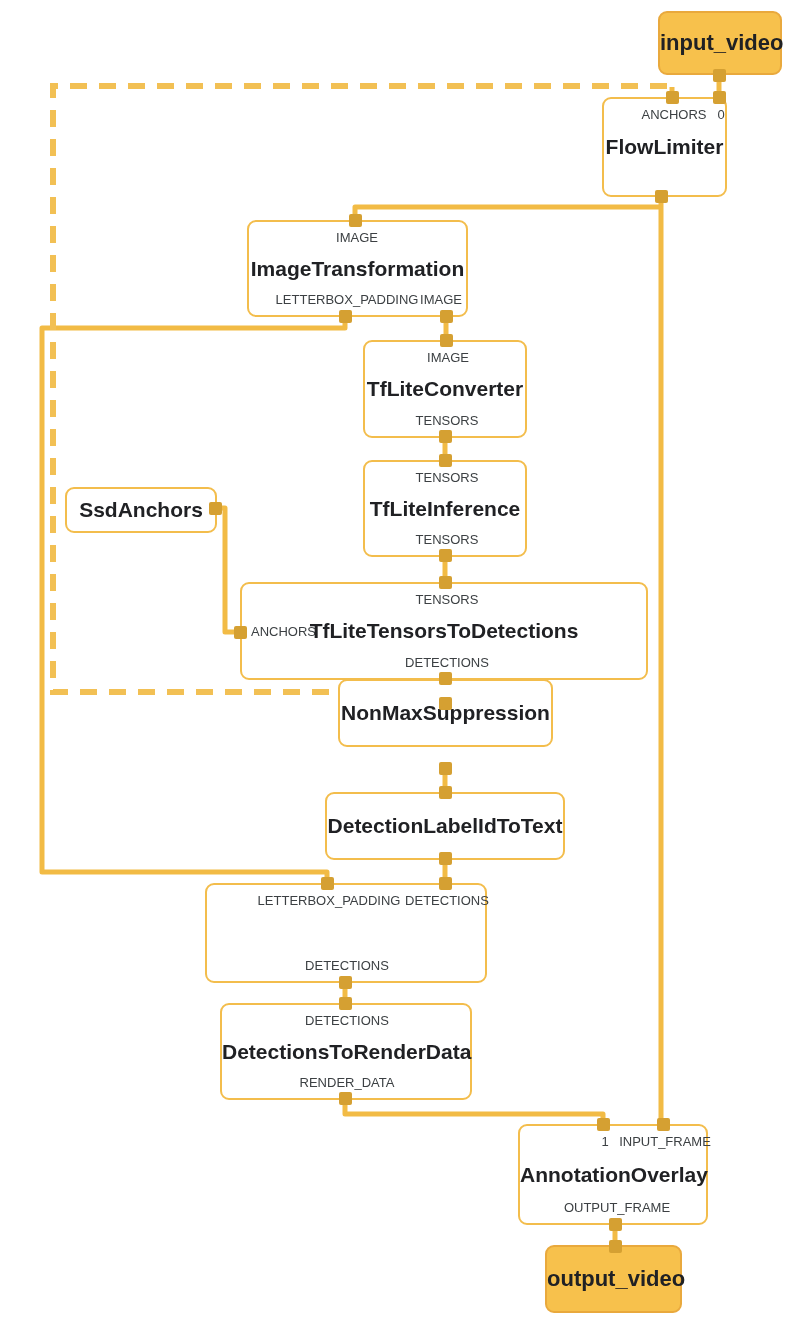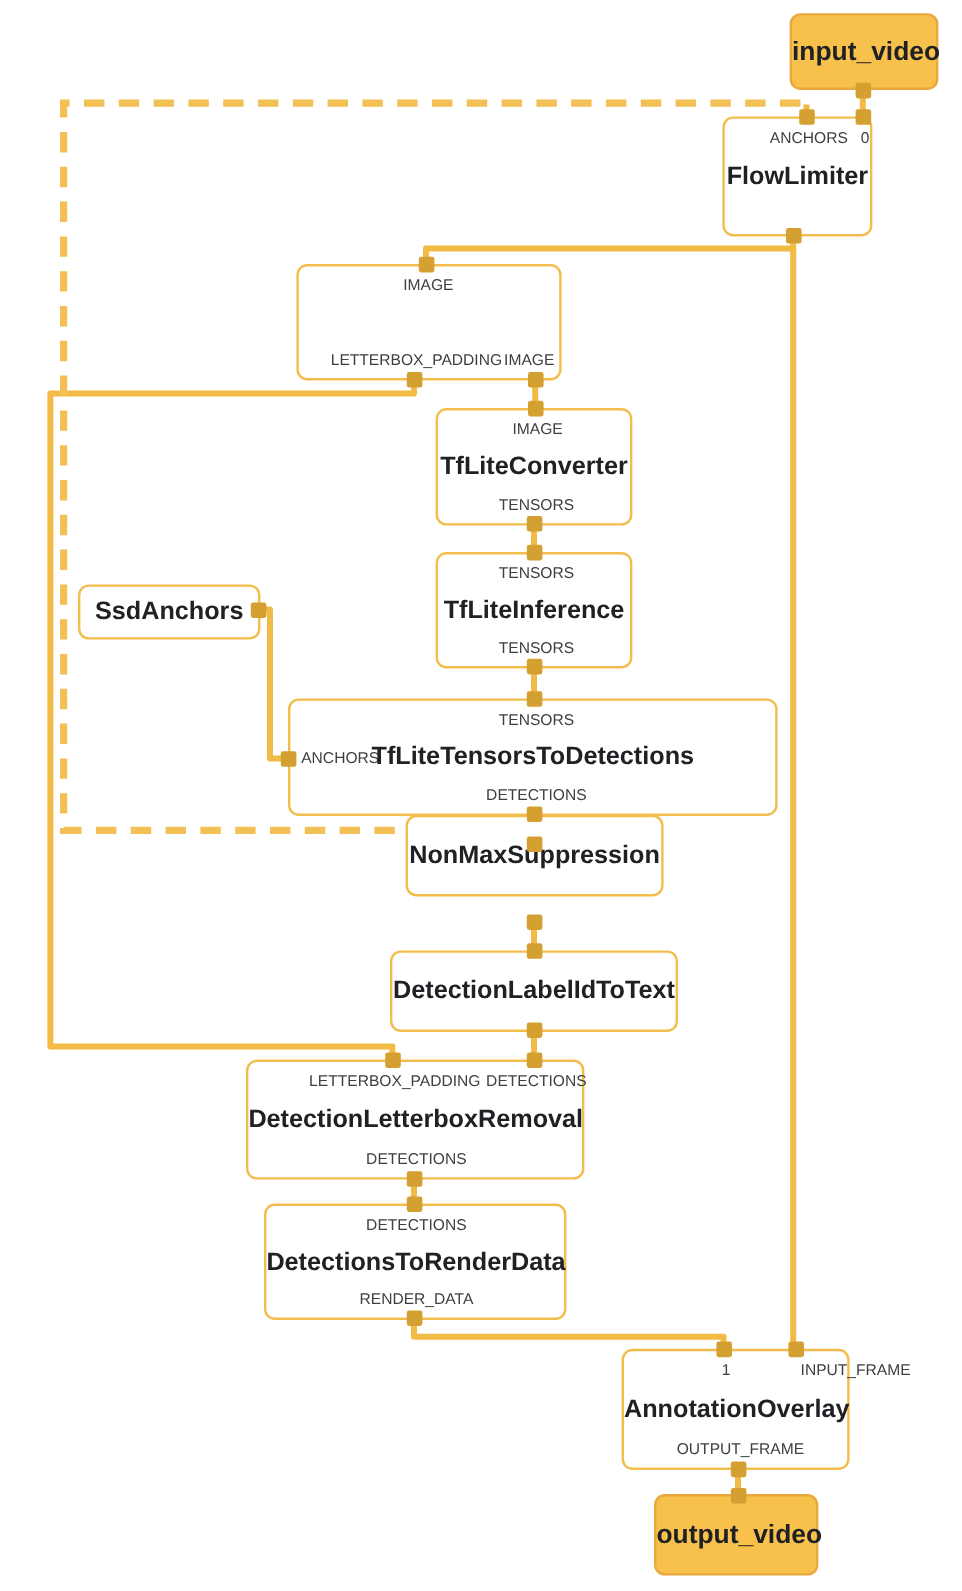--- a/index.html
+++ b/index.html
@@ -127,20 +127,21 @@
   </div>
 
   <div class="node" style="left:602px;top:97px;width:125px;height:100px;">
     <span class="plabel top" style="left:70px;">ANCHORS</span>
     <span class="plabel top" style="left:117px;">0</span>
     <div class="ntitle">FlowLimiter</div>
   </div>
 
   <div class="node" style="left:247px;top:220px;width:221px;height:97px;">
     <span class="plabel top" style="left:108px;">IMAGE</span>
+    <div class="ntitle">ImageTransformation</div>
     <span class="plabel bottom" style="left:98px;">LETTERBOX_PADDING</span>
     <span class="plabel bottom" style="left:192px;">IMAGE</span>
   </div>
 
   <div class="node" style="left:363px;top:340px;width:164px;height:98px;">
     <span class="plabel top" style="left:83px;">IMAGE</span>
     <div class="ntitle">TfLiteConverter</div>
     <span class="plabel bottom" style="left:82px;">TENSORS</span>
   </div>
 
@@ -165,33 +166,32 @@
     <div class="ntitle">NonMaxSuppression</div>
   </div>
 
   <div class="node" style="left:325px;top:792px;width:240px;height:68px;padding-left:15px;">
     <div class="ntitle">DetectionLabelIdToText</div>
   </div>
 
   <div class="node" style="left:205px;top:883px;width:282px;height:100px;">
     <span class="plabel top" style="left:122px;">LETTERBOX_PADDING</span>
     <span class="plabel top" style="left:240px;">DETECTIONS</span>
-    <div class="ntitle">DetectionLetterboxRemoval</div>
     <span class="plabel bottom" style="left:140px;">DETECTIONS</span>
   </div>
 
   <div class="node" style="left:220px;top:1003px;width:252px;height:97px;">
     <span class="plabel top" style="left:125px;">DETECTIONS</span>
     <div class="ntitle">DetectionsToRenderData</div>
     <span class="plabel bottom" style="left:125px;">RENDER_DATA</span>
   </div>
 
   <div class="node" style="left:518px;top:1124px;width:190px;height:101px;">
     <span class="plabel top" style="left:85px;">1</span>
-    <span class="plabel top" style="left:145px;margin-left:48px;">INPUT_FRAME</span>
+    <span class="plabel top" style="left:145px;">INPUT_FRAME</span>
     <div class="ntitle">AnnotationOverlay</div>
     <span class="plabel bottom" style="left:97px;">OUTPUT_FRAME</span>
   </div>
 
   <div class="node stream" style="left:545px;top:1245px;width:137px;height:68px;">
     <div class="ntitle">output_video</div>
   </div>
 
 </div>
 

